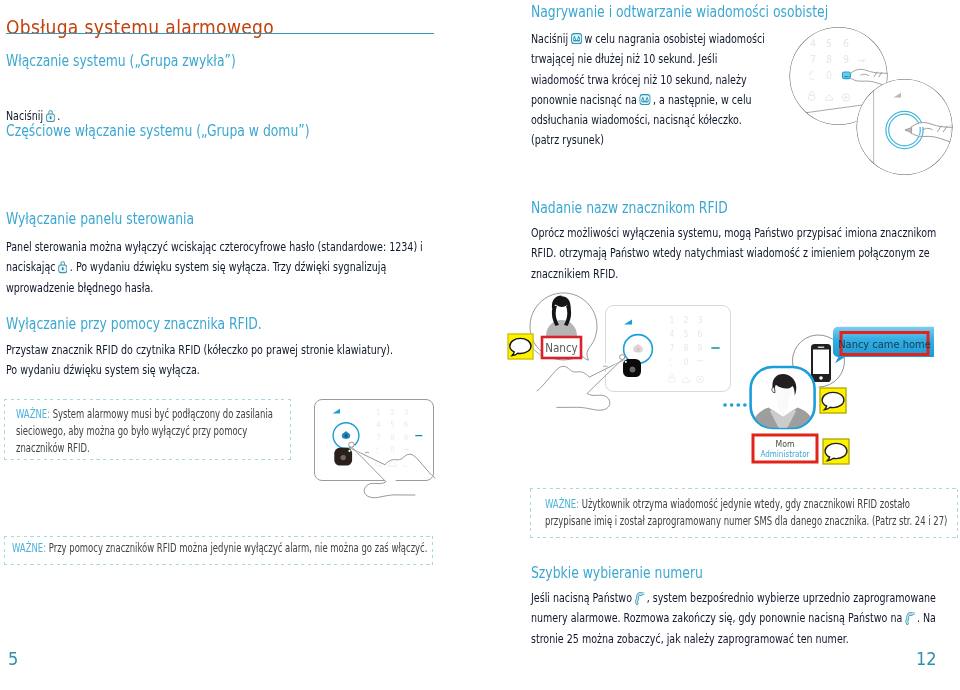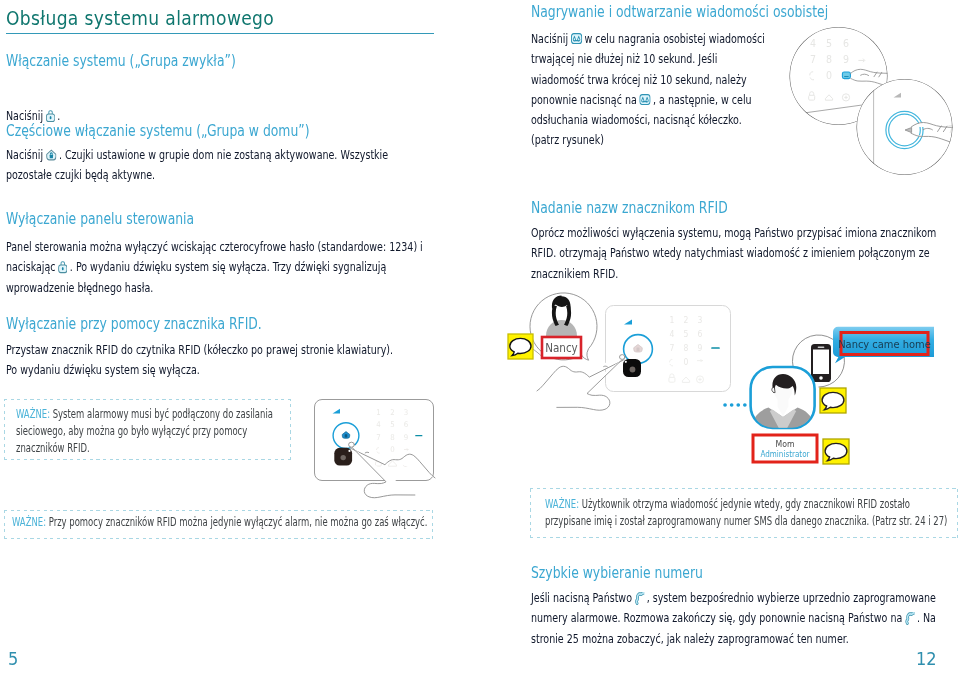--- a/index.html
+++ b/index.html
@@ -7,22 +7,22 @@
     width:960px; height:690px; background:#ffffff; overflow:hidden;
     font-family:"DejaVu Sans Condensed","DejaVu Sans", sans-serif;
     -webkit-font-smoothing:antialiased;
   }
   .page { position:relative; width:960px; height:690px; }
   .col { position:absolute; top:0; }
   .colL { left:0; width:480px; height:690px; }
   .colR { left:480px; width:480px; height:690px; }
 
   h1.title {
-    position:absolute; margin:0; left:6px; top:7px; white-space:nowrap;
-    font-size:19px; font-weight:400; color:#0f766e; letter-spacing:0.35px;
+    position:absolute; margin:0; left:6px; top:16px; white-space:nowrap;
+    font-size:19px; font-weight:400; color:#c2410c; letter-spacing:0.35px;
   }
   .rule { position:absolute; left:6px; top:33px; width:428px; height:1px; background:#3399b8; }
 
   h2 {
     margin:0; position:absolute; font-size:16px; font-weight:400; color:#3ba7d1;
     white-space:nowrap; transform:scaleX(0.86); transform-origin:left top;
   }
   p.body { margin:0; position:absolute; font-size:13px; font-weight:400; color:#0f172a; }
   p.body .ln { display:block; white-space:nowrap; height:20.3px;
                transform:scaleX(0.814); transform-origin:left top; }
@@ -63,28 +63,20 @@
     <h2 style="left:6px;top:51px;">Włączanie systemu („Grupa zwykła”)</h2>
     <p class="body" style="left:6px;top:77px;margin-top:31px;">
         <span class="ln"><span>Naciśnij</span><span class="ico ico-lock"><svg viewBox="0 0 24 28">
               <path d="M7.6 11.4V7A3.4 3.4 0 0 1 11 3.6h2A3.4 3.4 0 0 1 16.4 7v4.4" fill="none" stroke="#4c9cb4" stroke-width="2.5"></path>
               <rect x="1.4" y="10.4" width="21.2" height="16" rx="5.4" fill="#e0f5fb" stroke="#4a8ea0" stroke-width="2.2"></rect>
               <ellipse cx="12" cy="18.2" rx="2.3" ry="3.4" fill="#1a85a6"></ellipse>
             </svg></span><span>.</span></span>
       </p>
 
     <h2 style="left:6px;top:121px;">Częściowe włączanie systemu („Grupa w domu”)</h2>
-    <p class="body" style="left:6px;top:147px;">
-        <span class="ln"><span>Naciśnij</span><span class="ico ico-home"><svg viewBox="0 0 28 25">
-              <path d="M14 2.4 2.2 11.2v5.2a6.4 6.4 0 0 0 6.4 6.4h10.8a6.4 6.4 0 0 0 6.4-6.4v-5.2Z" fill="#e0f5fb" stroke="#5c8c9a" stroke-width="2.4" stroke-linejoin="round"></path>
-              <path d="M11.4 12.2v-1.6a2.6 2.6 0 0 1 5.2 0v1.6" fill="none" stroke="#1a85a6" stroke-width="2.3"></path>
-              <rect x="9.8" y="12" width="8.4" height="7.4" rx="1.2" fill="#1a85a6"></rect>
-            </svg></span><span>. Czujki ustawione w grupie dom nie zostaną aktywowane. Wszystkie</span></span>
-        <span class="ln"><span>pozostałe czujki będą aktywne.</span></span>
-      </p>
 
     <h2 style="left:6px;top:209px;">Wyłączanie panelu sterowania</h2>
     <p class="body" style="left:6px;top:239px;">
         <span class="ln"><span>Panel sterowania można wyłączyć wciskając czterocyfrowe hasło (standardowe: 1234) i</span></span>
         <span class="ln"><span>naciskając</span><span class="ico ico-lock"><svg viewBox="0 0 24 28">
               <path d="M7.6 11.4V7A3.4 3.4 0 0 1 11 3.6h2A3.4 3.4 0 0 1 16.4 7v4.4" fill="none" stroke="#4c9cb4" stroke-width="2.5"></path>
               <rect x="1.4" y="10.4" width="21.2" height="16" rx="5.4" fill="#e0f5fb" stroke="#4a8ea0" stroke-width="2.2"></rect>
               <ellipse cx="12" cy="18.2" rx="2.3" ry="3.4" fill="#1a85a6"></ellipse>
             </svg></span><span>. Po wydaniu dźwięku system się wyłącza. Trzy dźwięki sygnalizują</span></span>
         <span class="ln"><span>wprowadzenie błędnego hasła.</span></span>
@@ -95,21 +87,21 @@
         <span class="ln"><span>Przystaw znacznik RFID do czytnika RFID (kółeczko po prawej stronie klawiatury).</span></span>
         <span class="ln"><span>Po wydaniu dźwięku system się wyłącza.</span></span>
       </p>
 
     <div class="note" style="left:4px;top:399px;width:287px;height:61px;padding:7px 0 0 12px;">
         <span class="ln"><b>WAŻNE:</b> <span>System alarmowy musi być podłączony do zasilania</span></span>
         <span class="ln"><span>sieciowego, aby można go było wyłączyć przy pomocy</span></span>
         <span class="ln"><span>znaczników RFID.</span></span>
       </div>
 
-    <div class="note" style="left:4px;top:510px;width:429px;height:29px;padding:4px 0 0 8px;text-align:right;">
+    <div class="note" style="left:4px;top:536px;width:429px;height:29px;padding:4px 0 0 8px;text-align:right;">
         <span class="ln"><b>WAŻNE:</b> <span>Przy pomocy znaczników RFID można jedynie wyłączyć alarm, nie można go zaś włączyć.</span></span>
       </div>
 
     <svg class="illus" style="position:absolute;left:305px;top:392px;width:165px;height:145px;overflow:visible;" viewBox="0 0 165 145">
       <g>
         <rect x="9.5" y="7.5" width="119" height="81" rx="7.5" fill="#fff" stroke="#9b9b9b" stroke-width="1"></rect>
       </g>
 
       <path d="M27.5 21.5 35 16.8v4.7Z" fill="#1b9fd8"></path>
 

